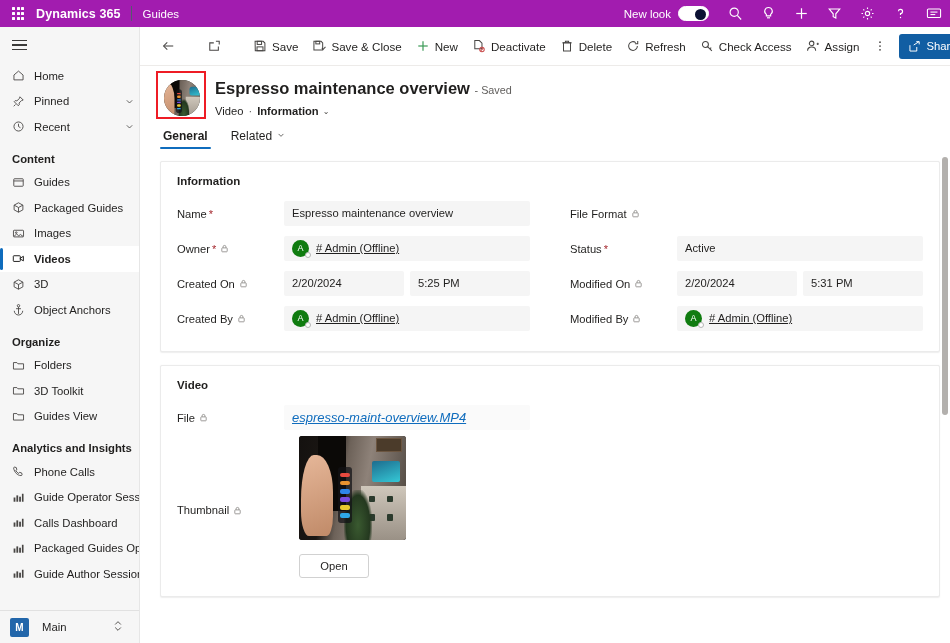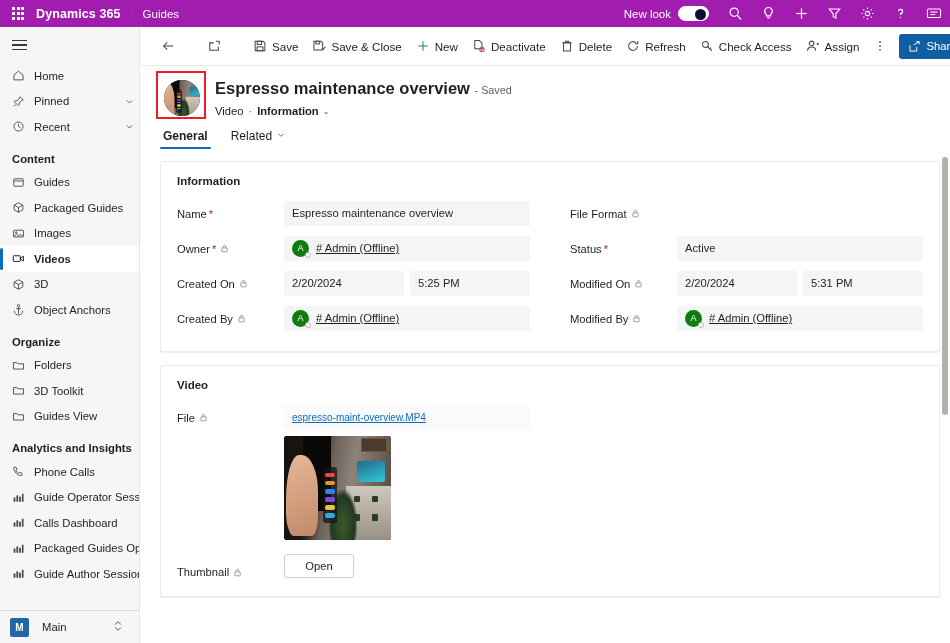--- a/index.html
+++ b/index.html
@@ -169,31 +169,31 @@
   }
   .pavatar::after {
     content: ""; position: absolute; right: -2px; bottom: -1px; width: 6px; height: 6px;
     border-radius: 50%; background: #fff; border: 1px solid #b5b5b5; box-sizing: border-box;
   }
   .plink { color: #201f1e; text-decoration: underline; font-size: 11.2px; cursor: pointer; white-space: nowrap; }
   .lookup-chip { display: flex; align-items: center; }
   .lookup-chip .fic { margin-right: 6px; display: flex; color: #484644; }
   .chip-x { margin-left: 7px; color: #484644; font-size: 11px; cursor: pointer; }
   .lookup-search { margin-left: auto; display: flex; color: #484644; cursor: pointer; padding-left:6px; }
-  .filelink { color: #0f6cbd; text-decoration: underline; font-size: 10px; cursor: pointer; }
+  .filelink { color: #0f6cbd; text-decoration: underline; font-size: 13px; cursor: pointer; font-style: italic; }
   .thumbbox {
     width: 107px; height: 104px; border-radius: 3px; overflow: hidden; position: relative;
     background: #171412;
   }
   .openbtn {
     width: 70px; height: 24px; border: 1px solid #d1d1d1; border-radius: 3px; background: #fff;
     display: flex; align-items: center; justify-content: center; font-size: 11.2px;
     margin-top: 14px; cursor: pointer; color:#201f1e;
   }
-  .vrow { display: flex; align-items: flex-end; margin-bottom: 4px; }
+  .vrow { display: flex; align-items: center; margin-bottom: 4px; gap: 15px; }
   .vrow .flabel { padding-top: 6px; }
 
   
   .vscroll {
     position: absolute; right: 2px; top: 8px; width: 6px; height: 258px;
     background: #b3b0ad; border-radius: 3px;
   }
   .scrollchannel {
     position: absolute; right: 0px; top: 0; bottom: 0; width: 11px; background: transparent;
   }

